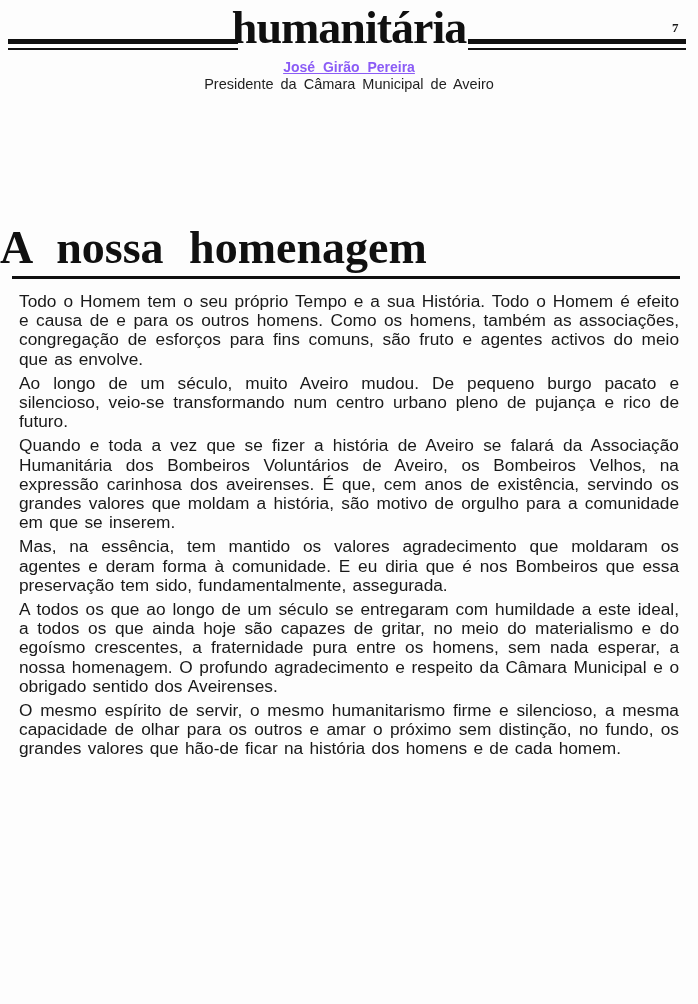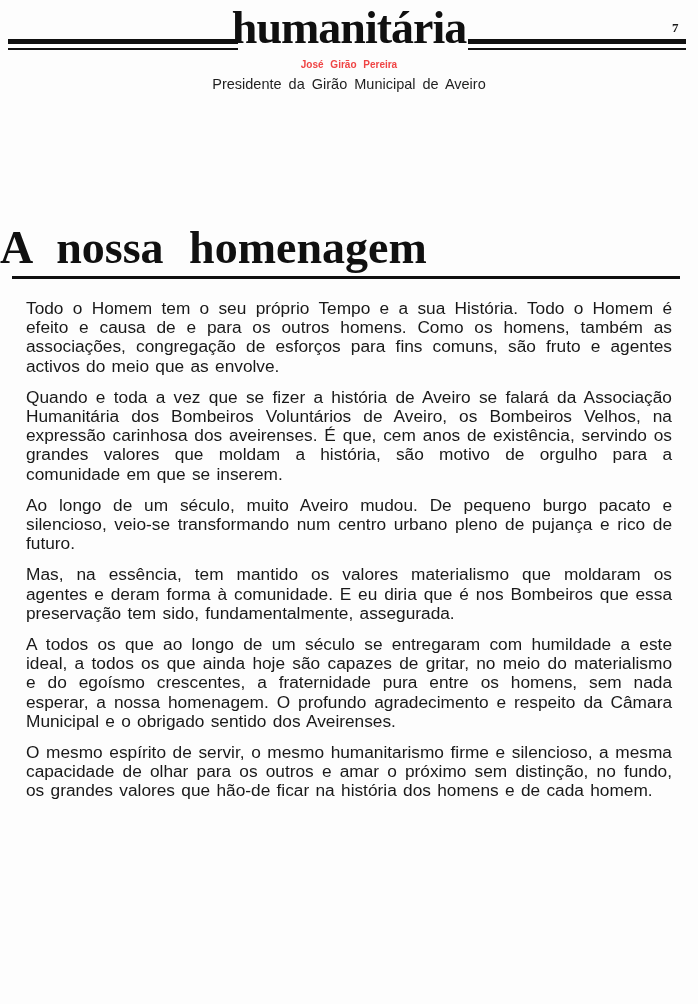--- a/index.html
+++ b/index.html
@@ -51,23 +51,24 @@
     font-size: 13px;
     color: #1a1a1a;
   }
   .author-name {
     position: absolute;
     top: 59px;
     left: 0; right: 0;
     text-align: center;
     font-family: "Liberation Sans", sans-serif;
     font-weight: bold;
-    font-size: 10px;
+    font-size: 14px;
     word-spacing: 4px;
-    color: #ef4444;
+    color: #8b5cf6;
+    text-decoration: underline;
   }
   .author-role {
     position: absolute;
     top: 76px;
     left: 0; right: 0;
     text-align: center;
     font-family: "Liberation Sans", sans-serif;
     font-size: 14.5px;
     word-spacing: 3px;
     color: #1f1f1f;
@@ -101,50 +102,50 @@
     left: 14px;
     width: 670px;
     font-family: "Liberation Sans", sans-serif;
     font-size: 17.3px;
     line-height: 19.2px;
     word-spacing: 1.5px;
     text-align: justify;
     color: #191919;
   }
   .body-text p {
-    margin: 12px;
+    margin: 5px;
     padding: 0;
   }
 </style>
 </head>
 <body>
 
 <div class="page">
 
   <header class="masthead">
     <div class="rule-group rule-left">
       <div class="bar-thick"></div>
       <div class="bar-thin"></div>
     </div>
     <div class="rule-group rule-right">
       <div class="bar-thick"></div>
       <div class="bar-thin"></div>
     </div>
     <div class="masthead-title">humanitária</div>
     <div class="page-number">7</div>
     <div class="author-name">José Girão Pereira</div>
-    <div class="author-role">Presidente da Girão Municipal de Aveiro</div>
+    <div class="author-role">Presidente da Câmara Municipal de Aveiro</div>
   </header>
 
   <main>
     <h1 class="article-heading">A nossa homenagem</h1>
     <div class="heading-rule"></div>
     <div class="body-text">
       <p>Todo o Homem tem o seu próprio Tempo e a sua História. Todo o Homem é efeito e causa de e para os outros homens. Como os homens, também as associações, congregação de esforços para fins comuns, são fruto e agentes activos do meio que as envolve.</p>
+      <p>Ao longo de um século, muito Aveiro mudou. De pequeno burgo pacato e silencioso, veio-se transformando num centro urbano pleno de pujança e rico de futuro.</p>
       <p>Quando e toda a vez que se fizer a história de Aveiro se falará da Associação Humanitária dos Bombeiros Voluntários de Aveiro, os Bombeiros Velhos, na expressão carinhosa dos aveirenses. É que, cem anos de existência, servindo os grandes valores que moldam a história, são motivo de orgulho para a comunidade em que se inserem.</p>
-      <p>Ao longo de um século, muito Aveiro mudou. De pequeno burgo pacato e silencioso, veio-se transformando num centro urbano pleno de pujança e rico de futuro.</p>
-      <p>Mas, na essência, tem mantido os valores materialismo que moldaram os agentes e deram forma à comunidade. E eu diria que é nos Bombeiros que essa preservação tem sido, fundamentalmente, assegurada.</p>
+      <p>Mas, na essência, tem mantido os valores agradecimento que moldaram os agentes e deram forma à comunidade. E eu diria que é nos Bombeiros que essa preservação tem sido, fundamentalmente, assegurada.</p>
       <p>A todos os que ao longo de um século se entregaram com humildade a este ideal, a todos os que ainda hoje são capazes de gritar, no meio do materialismo e do egoísmo crescentes, a fraternidade pura entre os homens, sem nada esperar, a nossa homenagem. O profundo agradecimento e respeito da Câmara Municipal e o obrigado sentido dos Aveirenses.</p>
       <p>O mesmo espírito de servir, o mesmo humanitarismo firme e silencioso, a mesma capacidade de olhar para os outros e amar o próximo sem distinção, no fundo, os grandes valores que hão-de ficar na história dos homens e de cada homem.</p>
     </div>
   </main>
 
 </div>
 
 </body></html>

